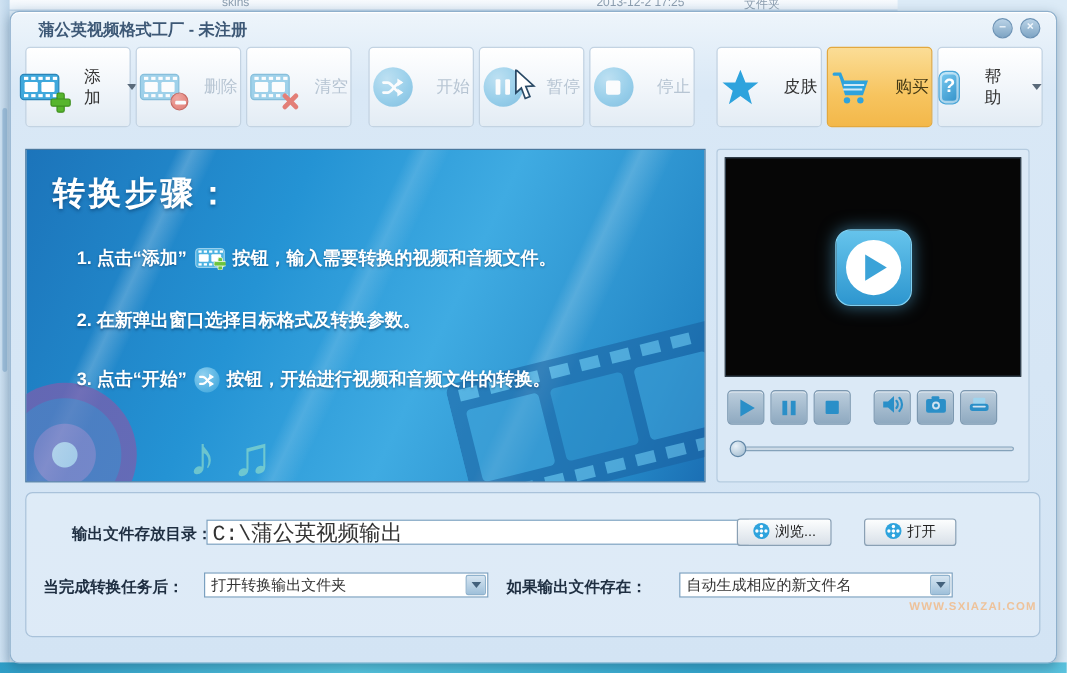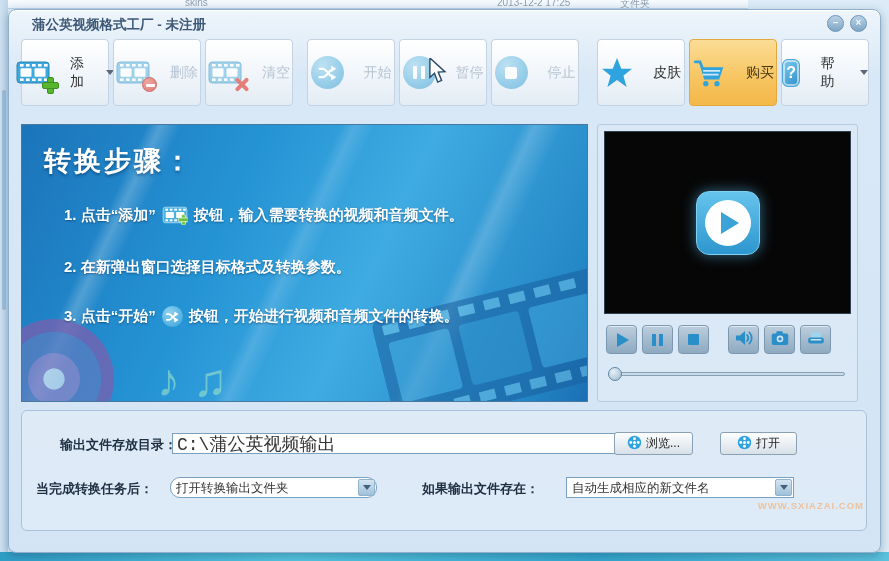--- a/index.html
+++ b/index.html
@@ -144,21 +144,21 @@
   .lab-exists { left:400px; top:69px; }
   .dir-input { position:absolute; left:150px; top:22px; width:452px; height:21px;
                border:1px solid #7aa0c0; background:#fff; font-size:18px; color:#333;
                padding:0 4px; font-family:Liberation Mono, monospace; }
   .sbtn { position:absolute; top:21px; height:23px; border:1px solid #8aa0b4; border-radius:3px;
           background:linear-gradient(180deg,#fdfefe,#e3e9ef 70%,#d8e0e8); font-size:12px; color:#222;
           display:flex; align-items:center; justify-content:center; gap:4px; }
   .btn-browse { left:592px; width:79px; }
   .btn-open { left:698px; width:77px; }
   .dropdown { position:absolute; top:66px; height:21px; border:1px solid #7aa0c0; background:#fff; }
-  .dd-after { left:148px; width:207px;border-radius:10px; }
+  .dd-after { left:148px; width:237px; }
   .dd-exists { left:544px; width:228px; }
   .dd-text { position:absolute; left:5px; top:2px; font-size:12.5px; color:#333; white-space:nowrap; }
   .dd-btn { position:absolute; right:1px; top:1px; bottom:1px; width:17px;
             background:linear-gradient(180deg,#d6e5f1,#9fc0da); border:1px solid #8fb2cd; border-radius:2px;
             display:flex; align-items:center; justify-content:center; }
   .dd-arrow { width:0; height:0; border-left:4px solid transparent; border-right:4px solid transparent;
               border-top:5px solid #43617c; }
 
   
   .watermark { position:absolute; right:16px; top:490px; text-align:center; z-index:40; }

